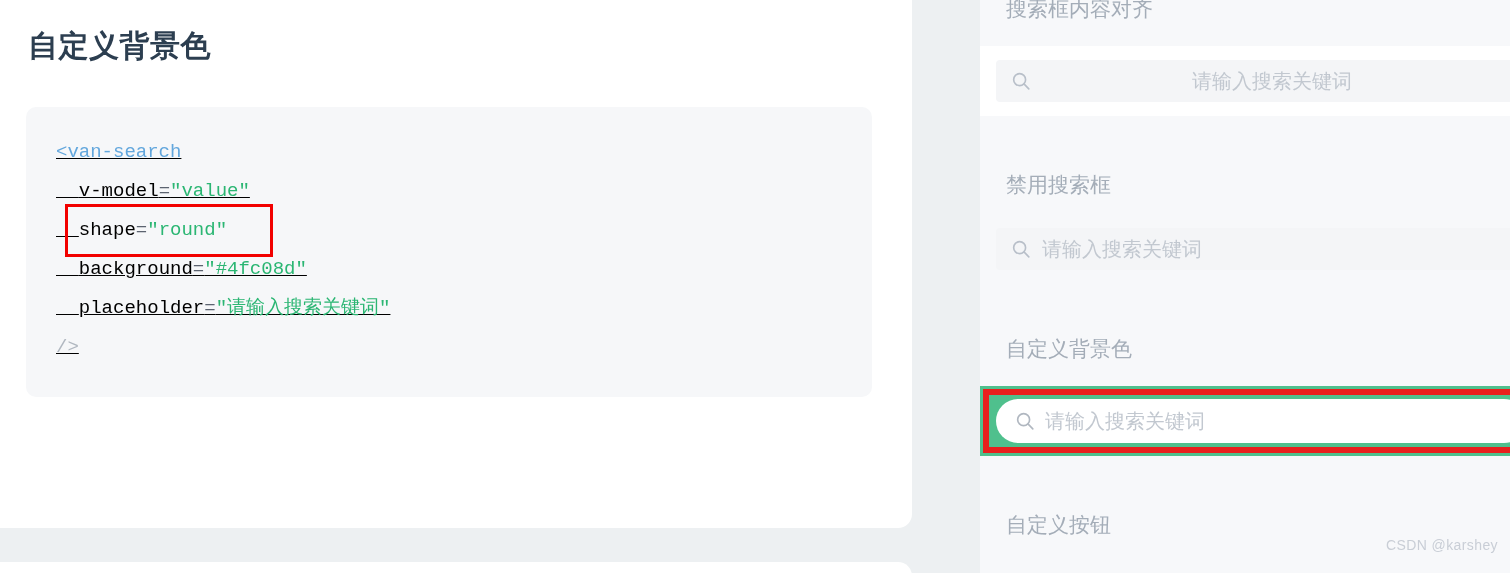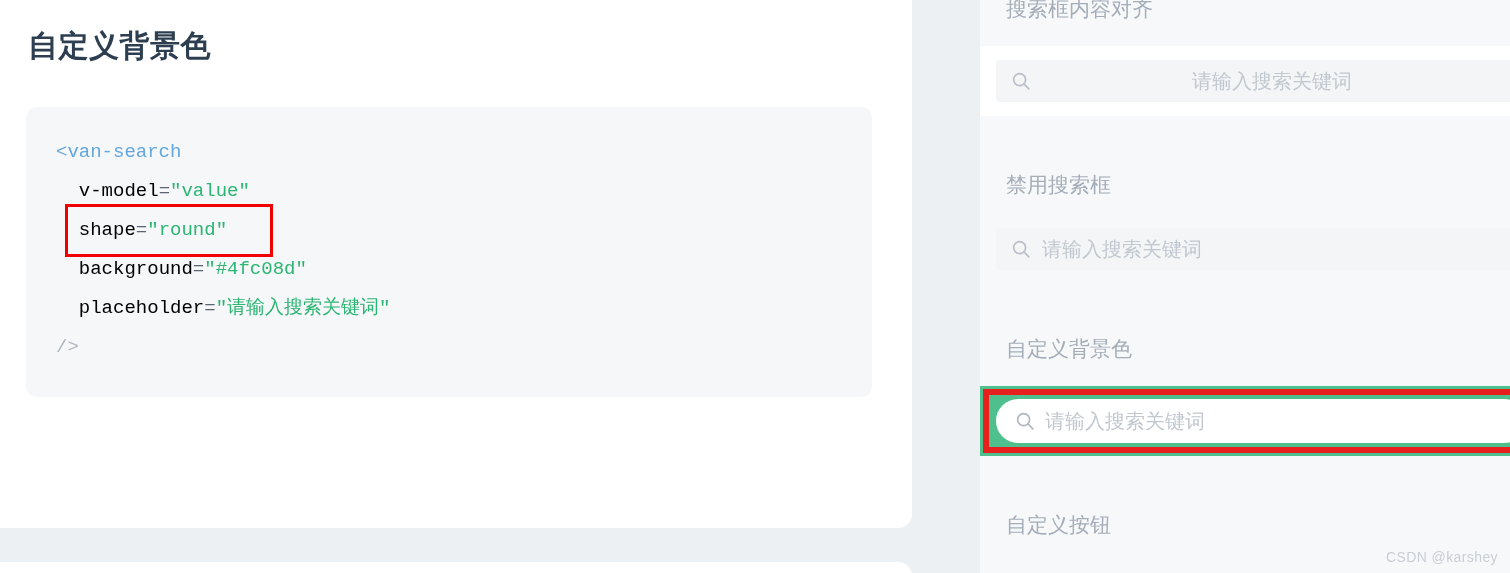--- a/index.html
+++ b/index.html
@@ -85,20 +85,21 @@
   }
 
   
   .code-block {
     margin: 42px 0 0 0;
     background: #f6f7f9;
     border-radius: 10px;
     padding: 26px 30px 30px 30px;
     height: 290px;
     position: relative;
+    text-decoration: underline;
   }
   .code-line {
     font-family: "Liberation Mono", "DejaVu Sans Mono", monospace;
     font-size: 19px;
     line-height: 39px;
     white-space: pre;
     color: #5c6370;
   }
   .tok-tag   { color: #63a7dd; }
   .tok-attr  { color: #000000; }
@@ -202,21 +203,21 @@
     position: relative;
     z-index: 2;
   }
   .round-field .ph { color: #c2c8d0; font-size: 20px; }
   .round-field .mag { margin-right: 9px; display: flex; }
 
   
   .watermark {
     position: absolute;
     right: 12px;
-    bottom: 8px;
+    bottom: 20px;
     font-size: 14px;
     color: #c9ced6;
     letter-spacing: 0.4px;
   }
 </style>
 </head>
 <body>
 
 <div id="root">
 

